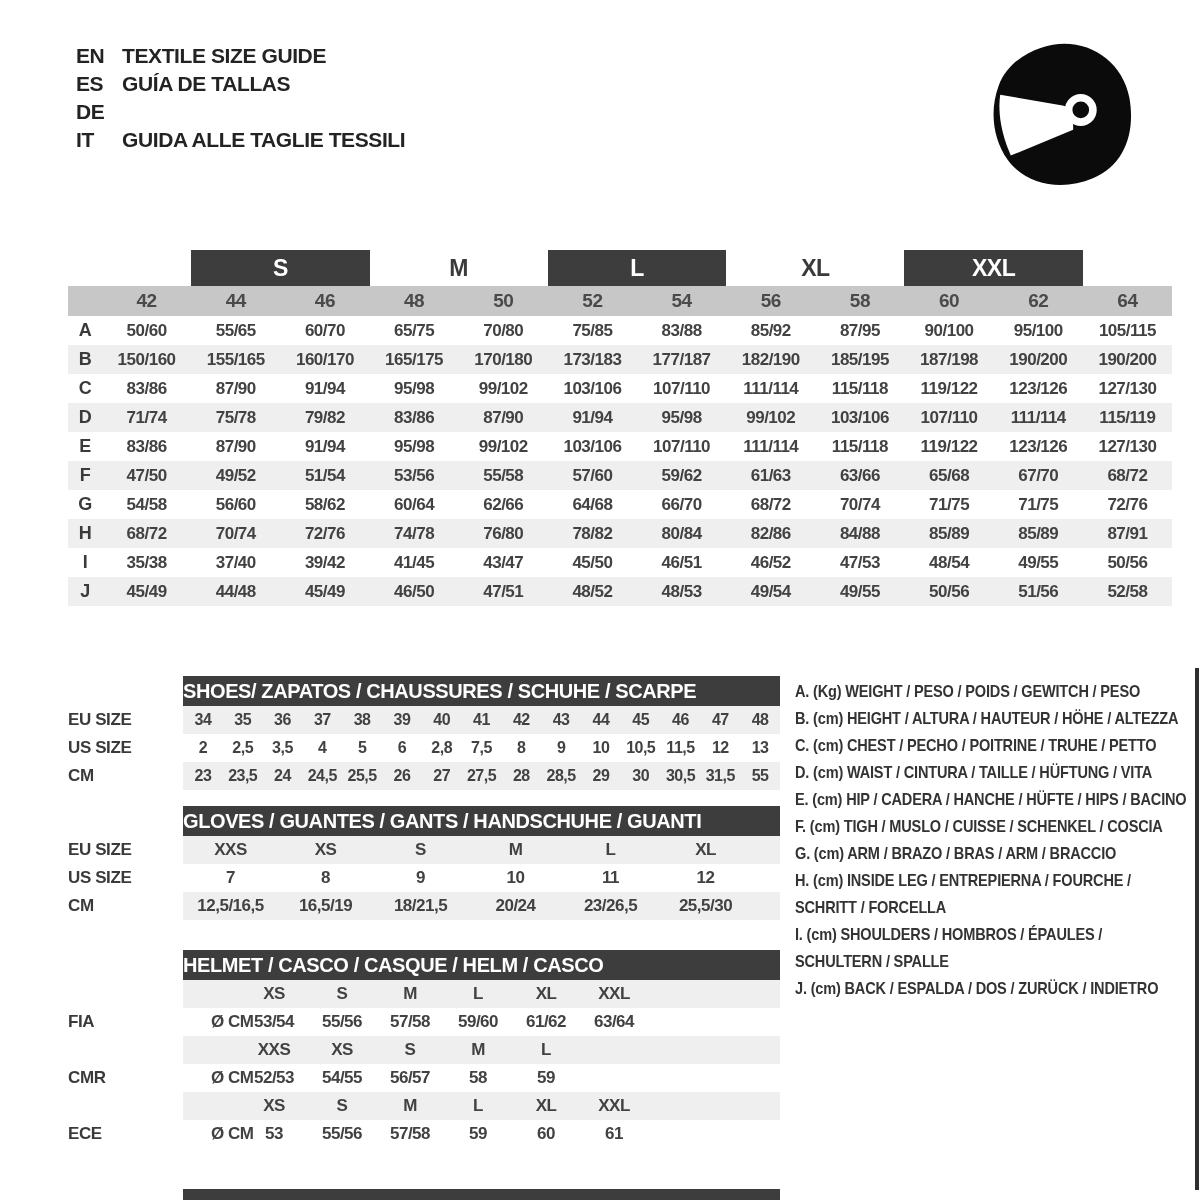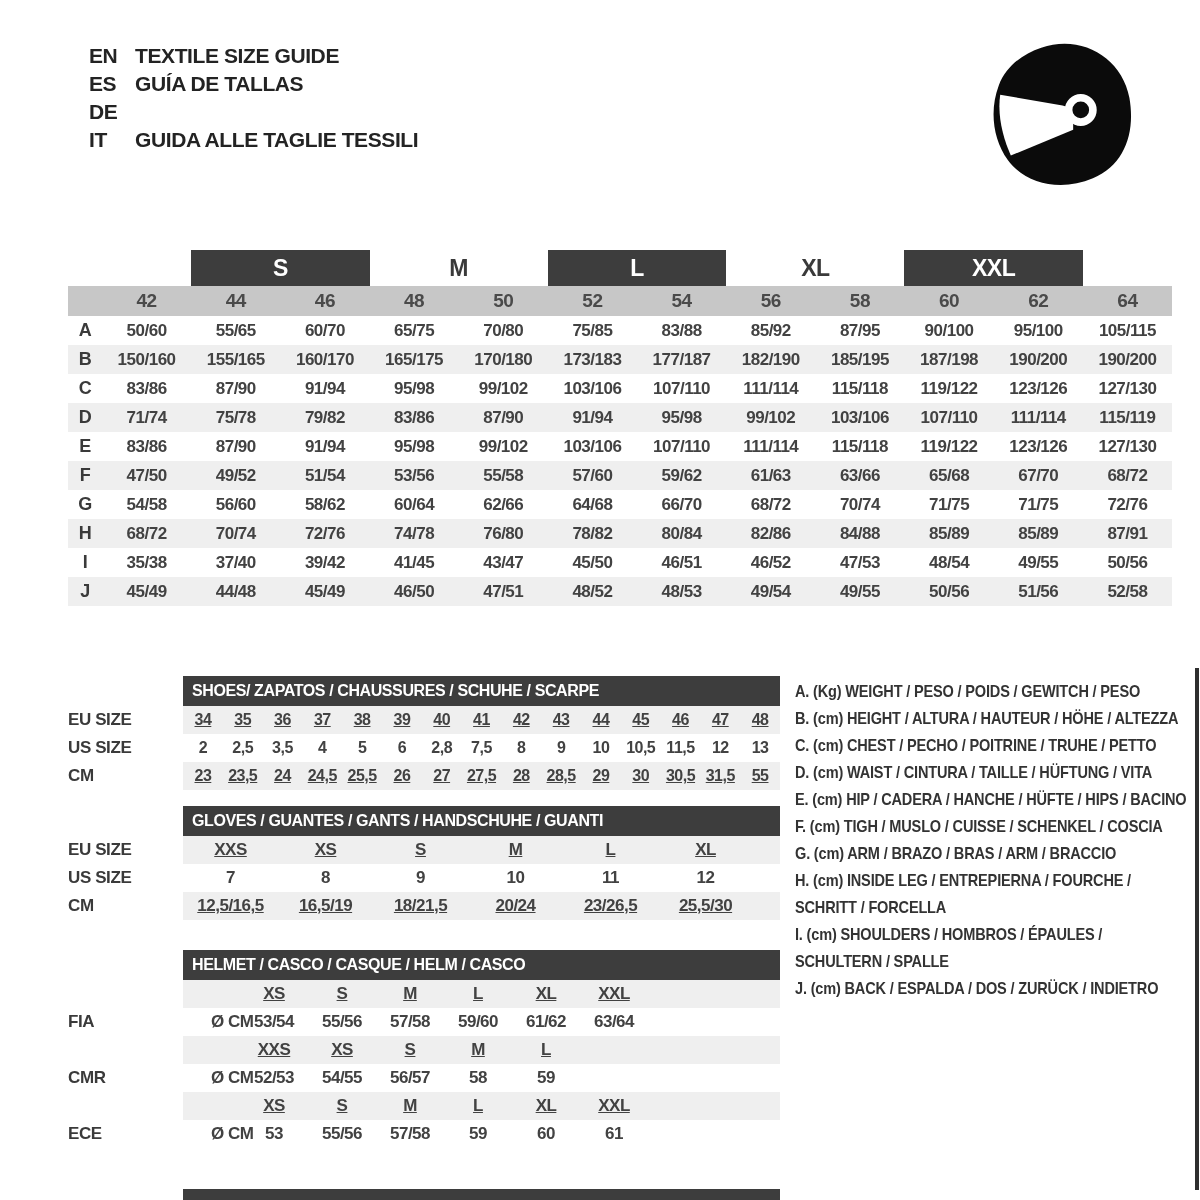--- a/index.html
+++ b/index.html
@@ -9,21 +9,21 @@
     font-family:"Liberation Sans", sans-serif;
     font-weight:700;
     color:#424242;
     position:relative;
     letter-spacing:-0.2px;
   }
   .page { position:relative; width:1200px; height:1200px; overflow:hidden; background:#fff; }
 
   
   .langs { position:absolute; left:76px; top:42px; color:#232323; }
-  .lang-row { display:flex; line-height:28px; font-size:21px; letter-spacing:-0.4px;margin-left:13px; }
+  .lang-row { display:flex; line-height:28px; font-size:21px; letter-spacing:-0.4px; }
   .lang-code { width:46px; }
 
   
   .helmet-icon { position:absolute; left:985px; top:33px; width:152px; height:160px; }
 
   
   .textile { position:absolute; left:68px; top:250px; width:1104px; }
   .t-grid { display:grid; grid-template-columns:34px repeat(12, 1fr); }
   .groups { height:36px; }
   .t-group { grid-row:1; display:flex; align-items:center; justify-content:center;
@@ -33,27 +33,27 @@
   .sizes-row .t-cell { font-size:19px; color:#4a4a4a; }
   .data-row { height:29px; }
   .data-row.striped { background:#efefef; }
   .t-cell { display:flex; align-items:center; justify-content:center;
             font-size:17px; letter-spacing:-0.5px; white-space:nowrap; }
   .t-letter { font-size:18px; color:#3a3a3a; }
 
   
   .sec { position:absolute; left:68px; width:712px; }
   .sec-header { margin-left:115px; width:597px; height:30px; background:#3d3d3d; color:#fff;
-                font-size:16px; display:flex; align-items:center; padding-left:9px;
+                font-size:20px; display:flex; align-items:center; 
                 letter-spacing:-0.4px; white-space:nowrap; }
   .sec-row { display:flex; height:28px; }
   .row-label { width:115px; display:flex; align-items:center; font-size:17px;
                color:#3a3a3a; letter-spacing:-0.4px; }
   .strip { width:597px; display:grid; }
-  .strip.striped { background:#efefef;text-decoration:underline; }
+  .strip.striped { background:#efefef; }
   .strip .cell { display:flex; align-items:center; justify-content:center;
                  font-size:16px; letter-spacing:-0.5px; white-space:nowrap; }
   .shoes-grid { grid-template-columns:repeat(15, 1fr); }
   .gloves-grid { grid-template-columns:repeat(6, 95px) 1fr; }
   .gloves-grid .cell { font-size:17px; }
   .helmet-grid { grid-template-columns:57px repeat(6, 68px) 1fr; }
   .helmet-grid .cell { font-size:17px; }
   .helmet-grid .unit-cell { justify-content:flex-start; padding-left:2px;margin-left:26px; }
 
   

